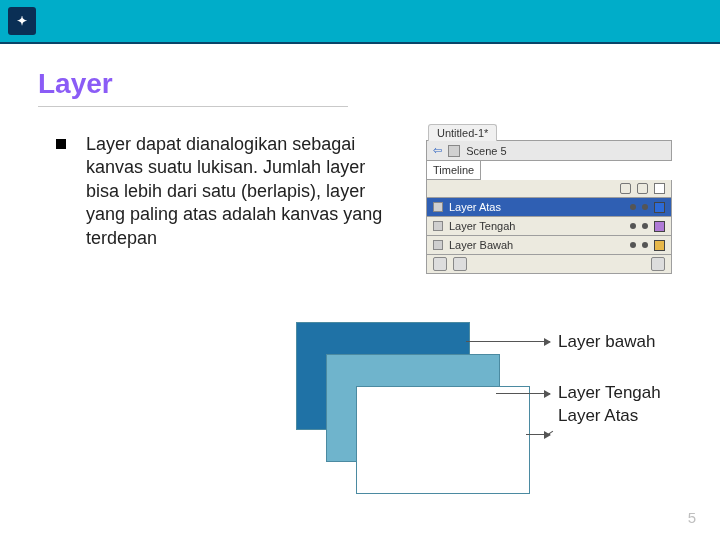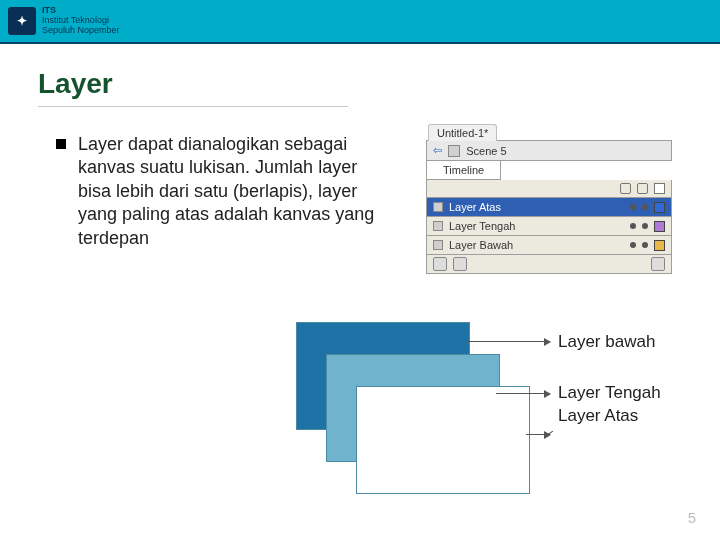--- a/index.html
+++ b/index.html
@@ -18,29 +18,29 @@
   .hdr-logo {
     width: 28px; height: 28px; background: #0a2f55;
     border-radius: 3px; margin-right: 6px;
     display:flex;align-items:center;justify-content:center;
     color:#fff;font-size:12px;font-weight:bold;
   }
   .hdr-txt { color:#073450; font-size:9px; line-height:1.1; }
   
   .title {
     margin: 24px 0 10px 38px;
-    font-size: 28px; font-weight: bold; color: #14532d;
+    font-size: 28px; font-weight: bold; color: #8b5cf6;
     border-bottom: 1px solid #c9c9c9;
     width: 310px; padding-bottom: 6px;
   }
   
   .bullet-blk {
     margin: 26px 0 0 56px;
     width: 330px; font-size: 18px; line-height: 1.3;
-    display:flex; gap:12px;
+    display:flex; gap:20px;
   }
   .bullet-blk .sq { width:10px;height:10px;background:#000;margin-top:6px;flex:none; }
 
   
   .panel {
     position:absolute; top:88px; right:48px;
     width:246px;
     font-size:11px; color:#333;
   }
   .panel-tab {
@@ -49,21 +49,21 @@
     margin-left:2px;margin-bottom:-1px;margin-top:36px;
   }
   .panel-doc {
     display:flex;align-items:center;gap:6px;
     background:#e8e8e8;border:1px solid #9e9e9e;
     padding:3px 6px;
   }
   .panel-doc .scene-ico{width:12px;height:12px;background:#d0d0d0;border:1px solid #888;}
   .panel-tl {
     background:#fff;border:1px solid #9e9e9e;border-top:none;
-    padding:3px 16px;display:inline-block;
+    padding:3px 6px;display:inline-block;
   }
   .layer-head{
     background:#eceadf;border:1px solid #9e9e9e;border-top:none;
     display:flex;align-items:center;justify-content:flex-end;
     gap:6px;padding:2px 6px;height:18px;
   }
   .layer-head .ico{width:11px;height:11px;border:1px solid #777;border-radius:2px;}
   .layer-head .sq{width:11px;height:11px;background:#fff;border:1px solid #777;}
   .layer-row{
     display:flex;align-items:center;gap:6px;
@@ -106,26 +106,20 @@
 
   .pagenum{
     position:absolute;right:24px;bottom:14px;color:#bfbfbf;font-size:15px;
   }
 </style>
 </head>
 <body>
 
 <div class="hdr">
   <div class="hdr-logo">✦</div>
-  <div class="hdr-txt">
-    <b>ITS</b><br>
-    <span>Institut</span>
-    <span>Teknologi</span><br>
-    <span>Sepuluh Nopember</span>
-  </div>
 </div>
 
 <div class="title">Layer</div>
 
 <div class="bullet-blk">
   <div class="sq"></div>
   <div>Layer dapat dianalogikan sebagai kanvas suatu lukisan. Jumlah layer bisa lebih dari satu (berlapis), layer yang paling atas adalah kanvas yang terdepan</div>
 </div>
 
 <div class="panel">

